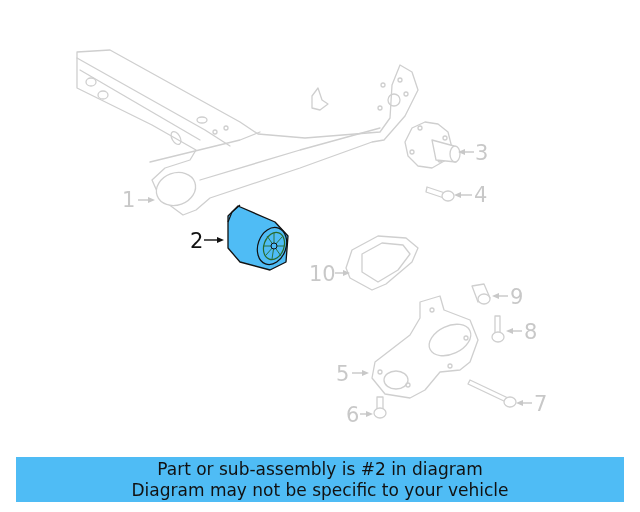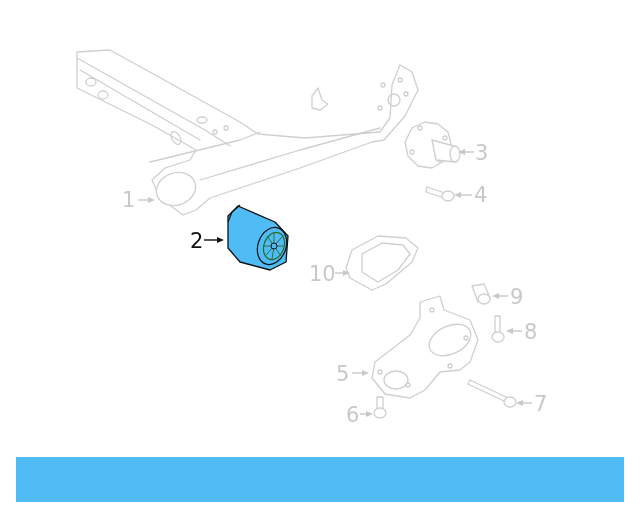--- a/index.html
+++ b/index.html
@@ -157,13 +157,15 @@
     <ellipse class="line fillw" cx="510" cy="402" rx="6" ry="5"></ellipse>
   </g>
   <g>
     <line class="arrow-g" x1="520" y1="403" x2="532" y2="403"></line>
     <polygon class="arrow-g-head" points="516,403 523,400 523,406"></polygon>
     <text class="callout" x="534" y="411">7</text>
   </g>
 </svg>
 
 <div id="banner">
+  <div>Part or sub-assembly is #2 in diagram</div>
+  <div>Diagram may not be specific to your vehicle</div>
 </div>
 
 </body></html>

